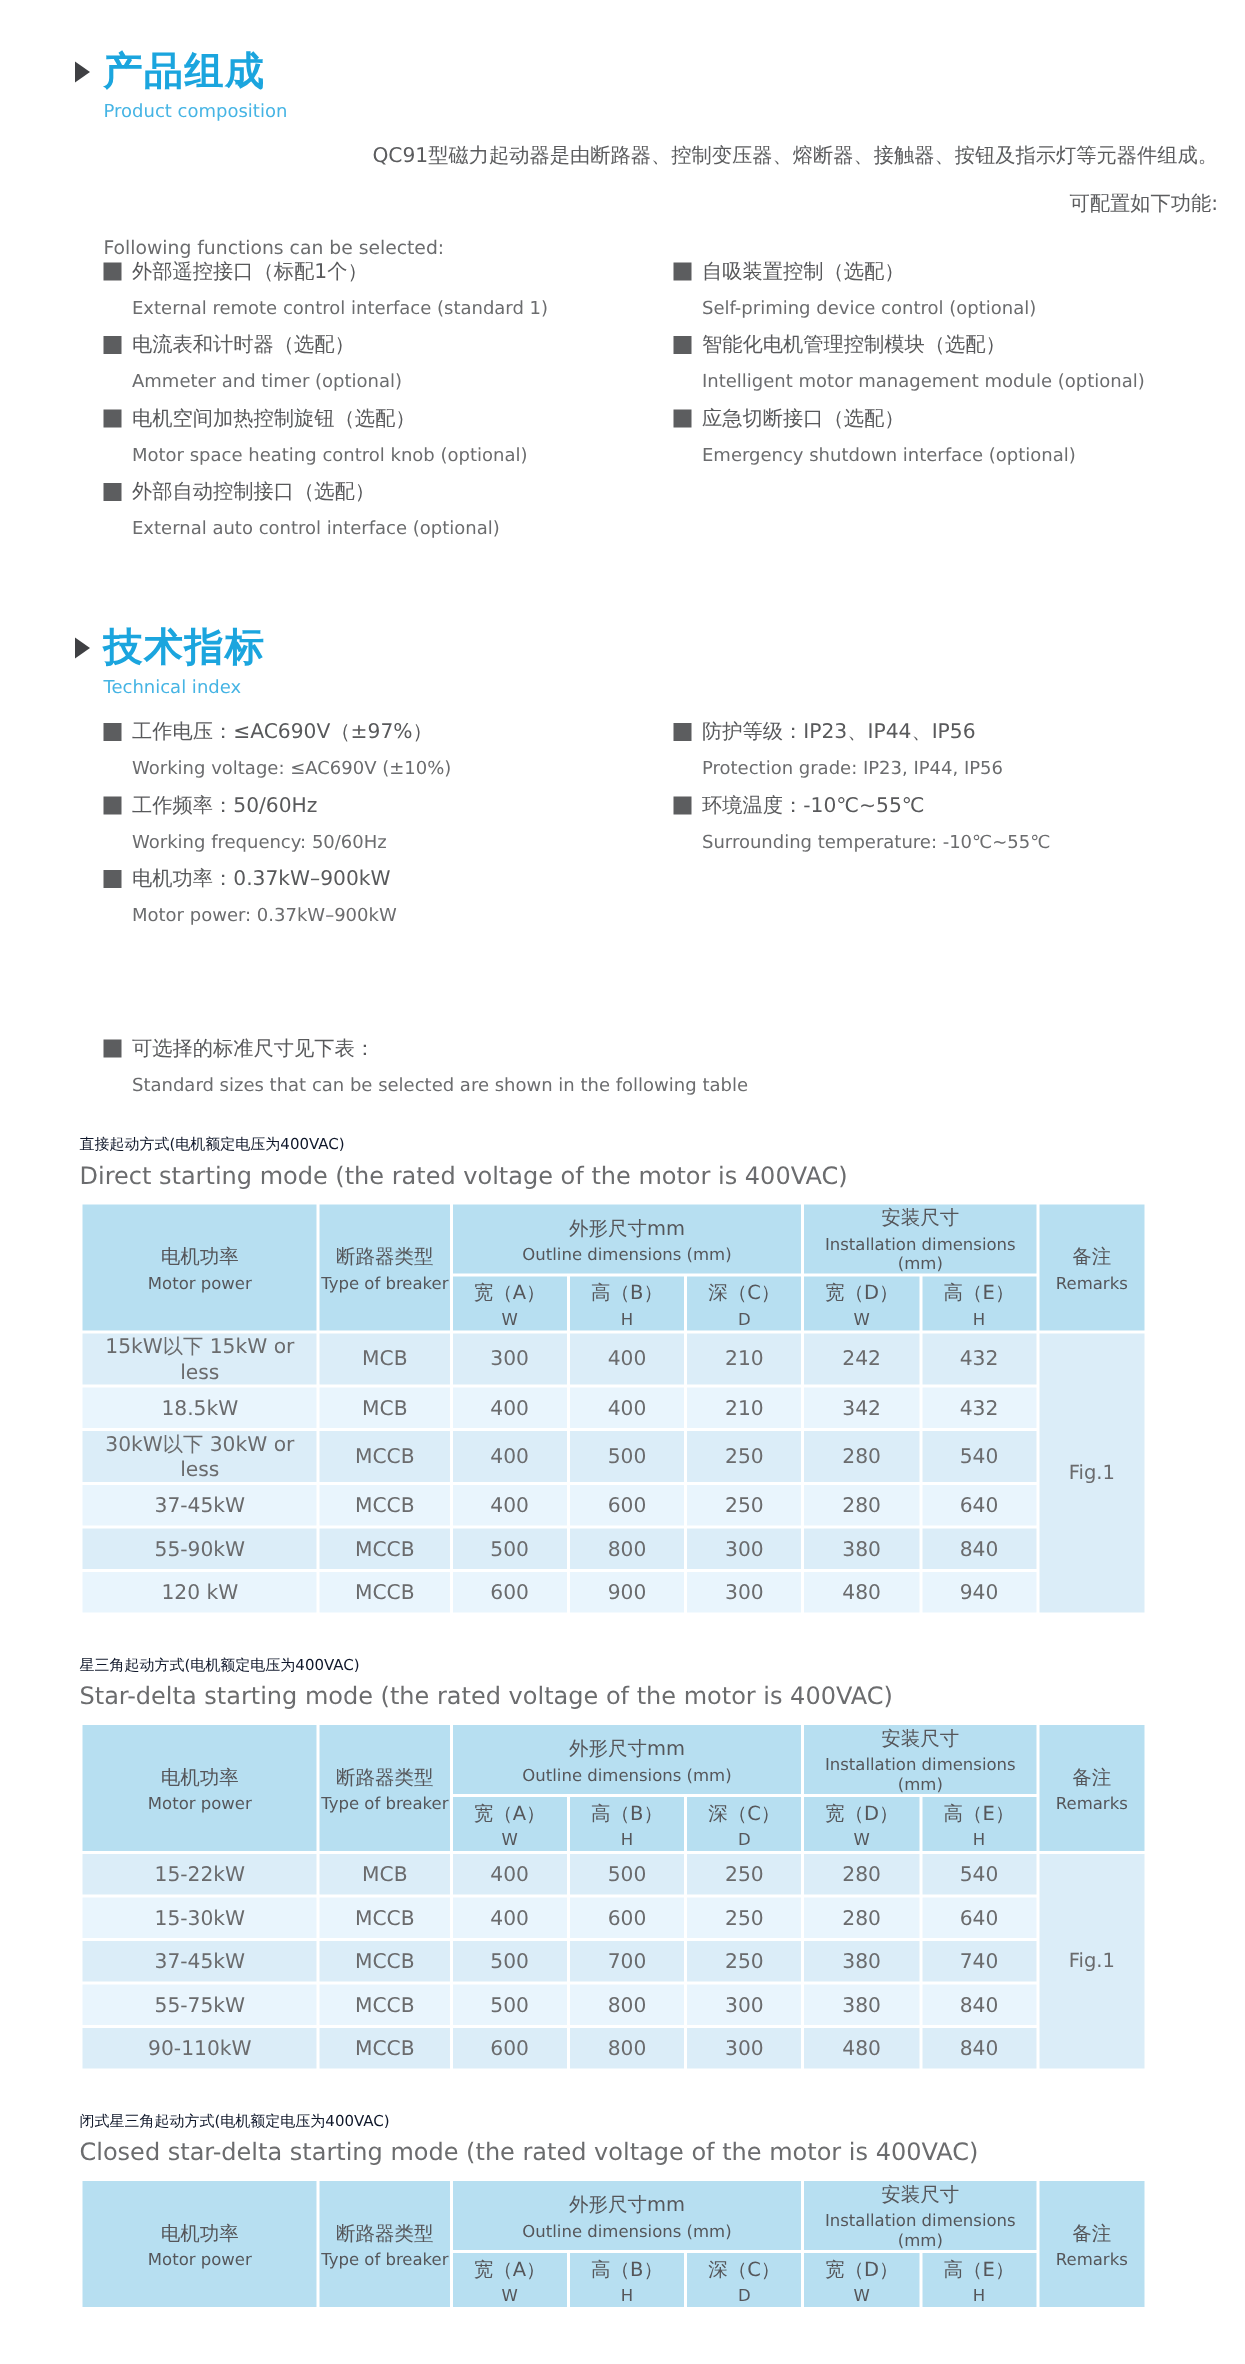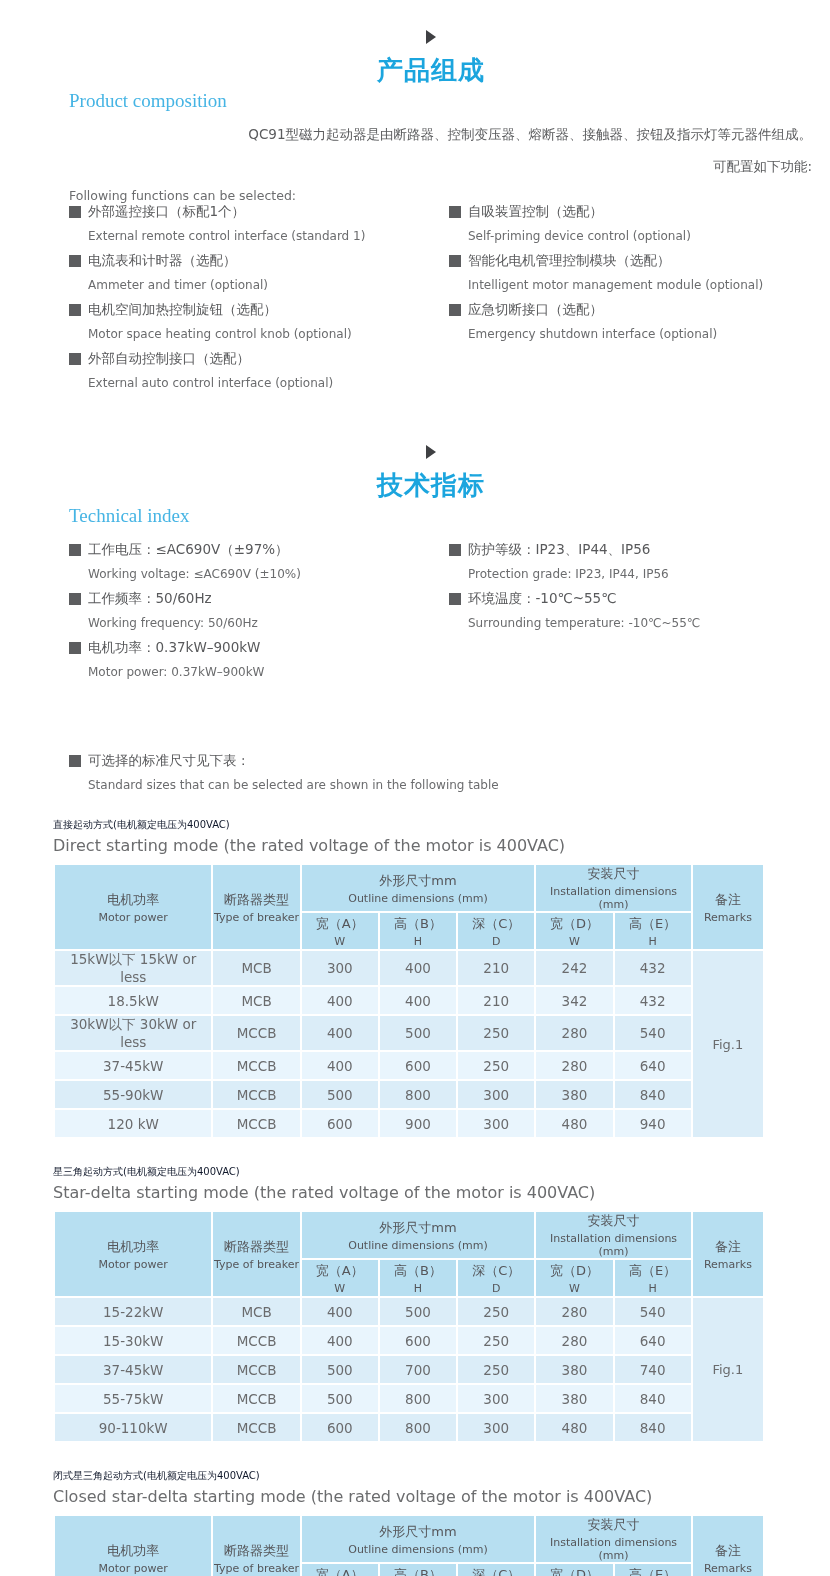--- a/index.html
+++ b/index.html
@@ -5,24 +5,24 @@
   * { margin:0; padding:0; box-sizing:border-box; }
   html,body { background:#ffffff; }
   body {
     width:830px; min-height:1576px;
     font-family:"DejaVu Sans", sans-serif;
     color:#5f6062;
   }
   .page { width:830px; min-height:1576px; padding:30px 18px 40px 50px; background:#fff; }
 
   
-  .sec-head { display:flex; align-items:center; gap:9px; margin-top:0;flex-direction:column; }
+  .sec-head { display:flex; align-items:center; gap:9px; margin-top:0; }
   .tri { width:0; height:0; border-left:10px solid #3f4043; border-top:7px solid transparent; border-bottom:7px solid transparent; }
   .sec-title { font-size:26px; font-weight:600; color:#1ba5de; letter-spacing:1px; }
-  .sec-sub { font-size:19px; color:#45b4e4; margin:2px 0 0 19px;font-family:Liberation Serif, serif; }
+  .sec-sub { font-size:12px; color:#45b4e4; margin:2px 0 0 19px; }
   .body-zh { font-size:13.5px; color:#5b5c5e; margin:14px 0 0 19px;text-align:right; }
   .body-en { font-size:12.5px; color:#6b6c6e; margin:12px 0 0 19px; }
 
   
   .features { display:flex; margin:0 0 0 19px; }
   .fcol-left { width:380px; }
   .fcol-right { flex:1; }
   .feature { margin-bottom:9px; }
   .f-zh { font-size:13.5px; color:#58595b; display:flex; align-items:center; }
   .sq { display:inline-block; width:12px; height:12px; background:#5c5d5f; margin-right:7px; flex:0 0 auto; }

